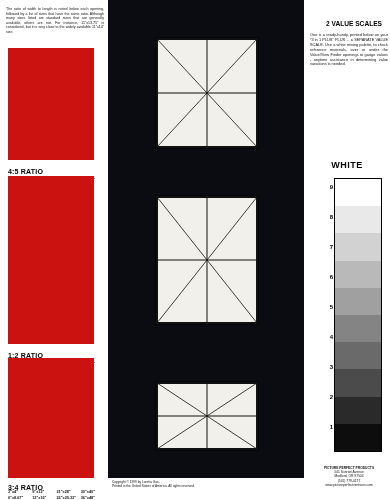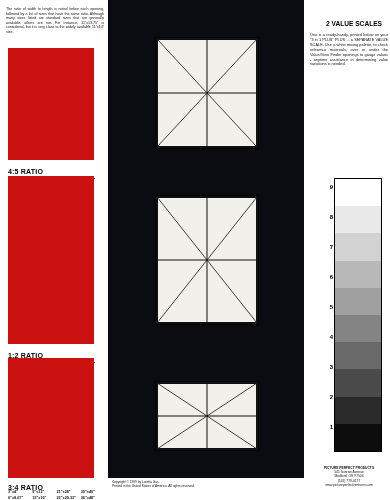--- a/index.html
+++ b/index.html
@@ -175,20 +175,21 @@
         <line x1="50" y1="0" x2="50" y2="66" stroke="#111" stroke-width="1"></line>
         <line x1="0" y1="0" x2="100" y2="66" stroke="#111" stroke-width="0.8"></line>
         <line x1="100" y1="0" x2="0" y2="66" stroke="#111" stroke-width="0.8"></line>
       </svg>
     </div>
   </div>
 
   <div class="right-col">
     <div class="rc-title">2 VALUE SCALES</div>
     <div class="rc-body">One is a ready-handy, printed below on your "3 in 1 PLUS" PLUS ... a SEPARATE VALUE SCALE. Use a white mixing palette, to check reference materials, over or under the Value/View Finder openings to gauge values - anytime assistance in determining value variations is needed.</div>
+    <div class="white-label">WHITE</div>
 
     <div class="scale-nums">
       <span class="scale-num" style="top:6px">9</span>
       <span class="scale-num" style="top:36px">8</span>
       <span class="scale-num" style="top:66px">7</span>
       <span class="scale-num" style="top:96px">6</span>
       <span class="scale-num" style="top:126px">5</span>
       <span class="scale-num" style="top:156px">4</span>
       <span class="scale-num" style="top:186px">3</span>
       <span class="scale-num" style="top:216px">2</span>

